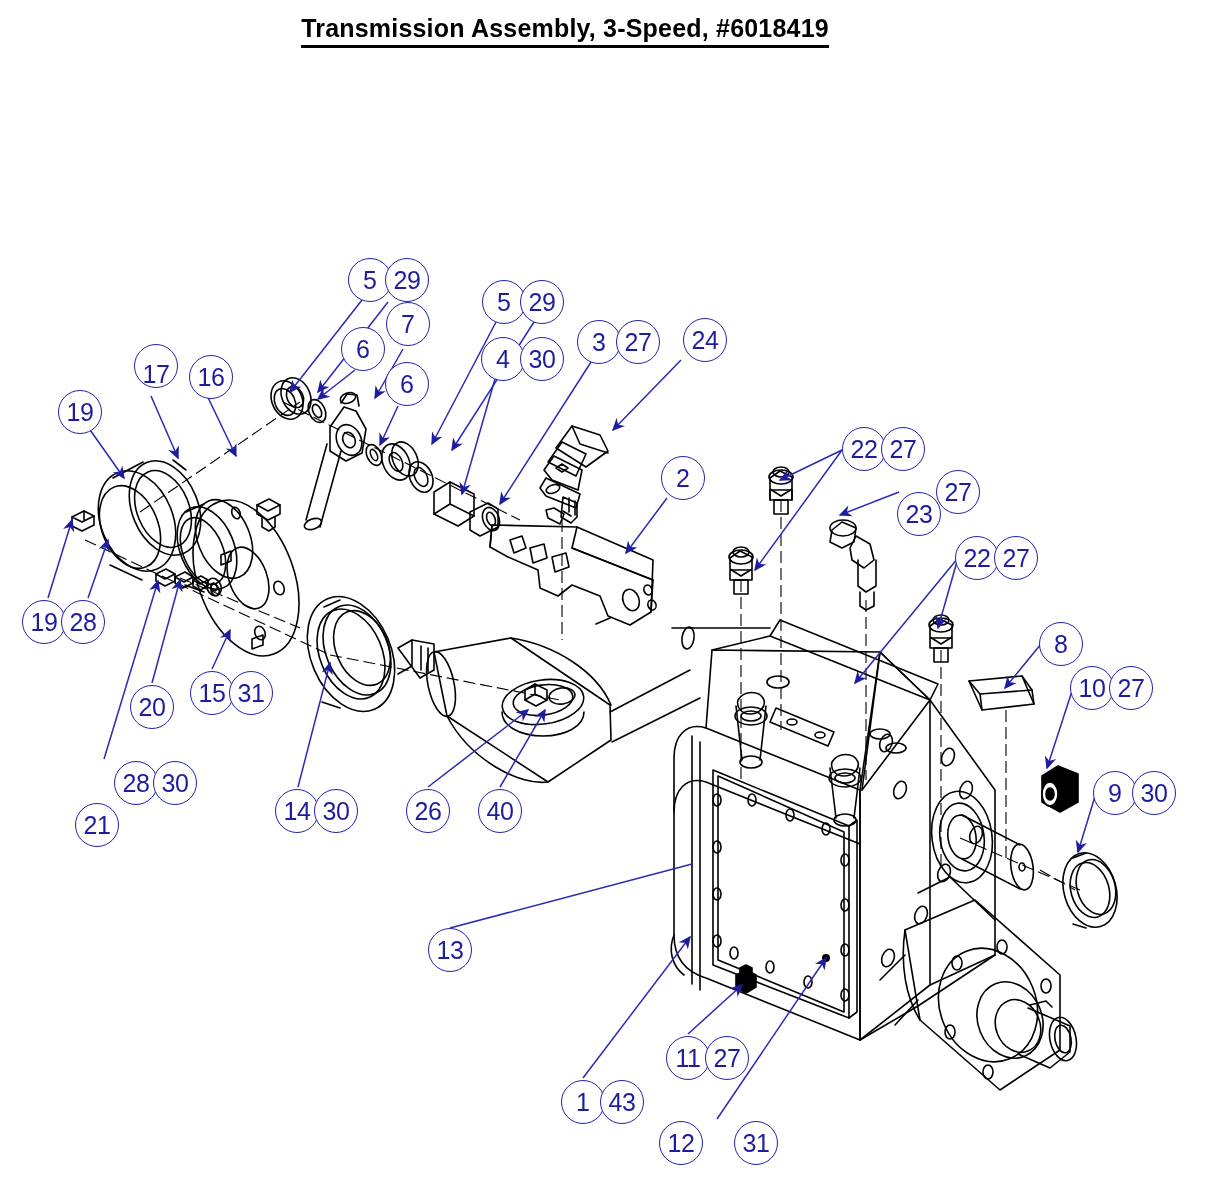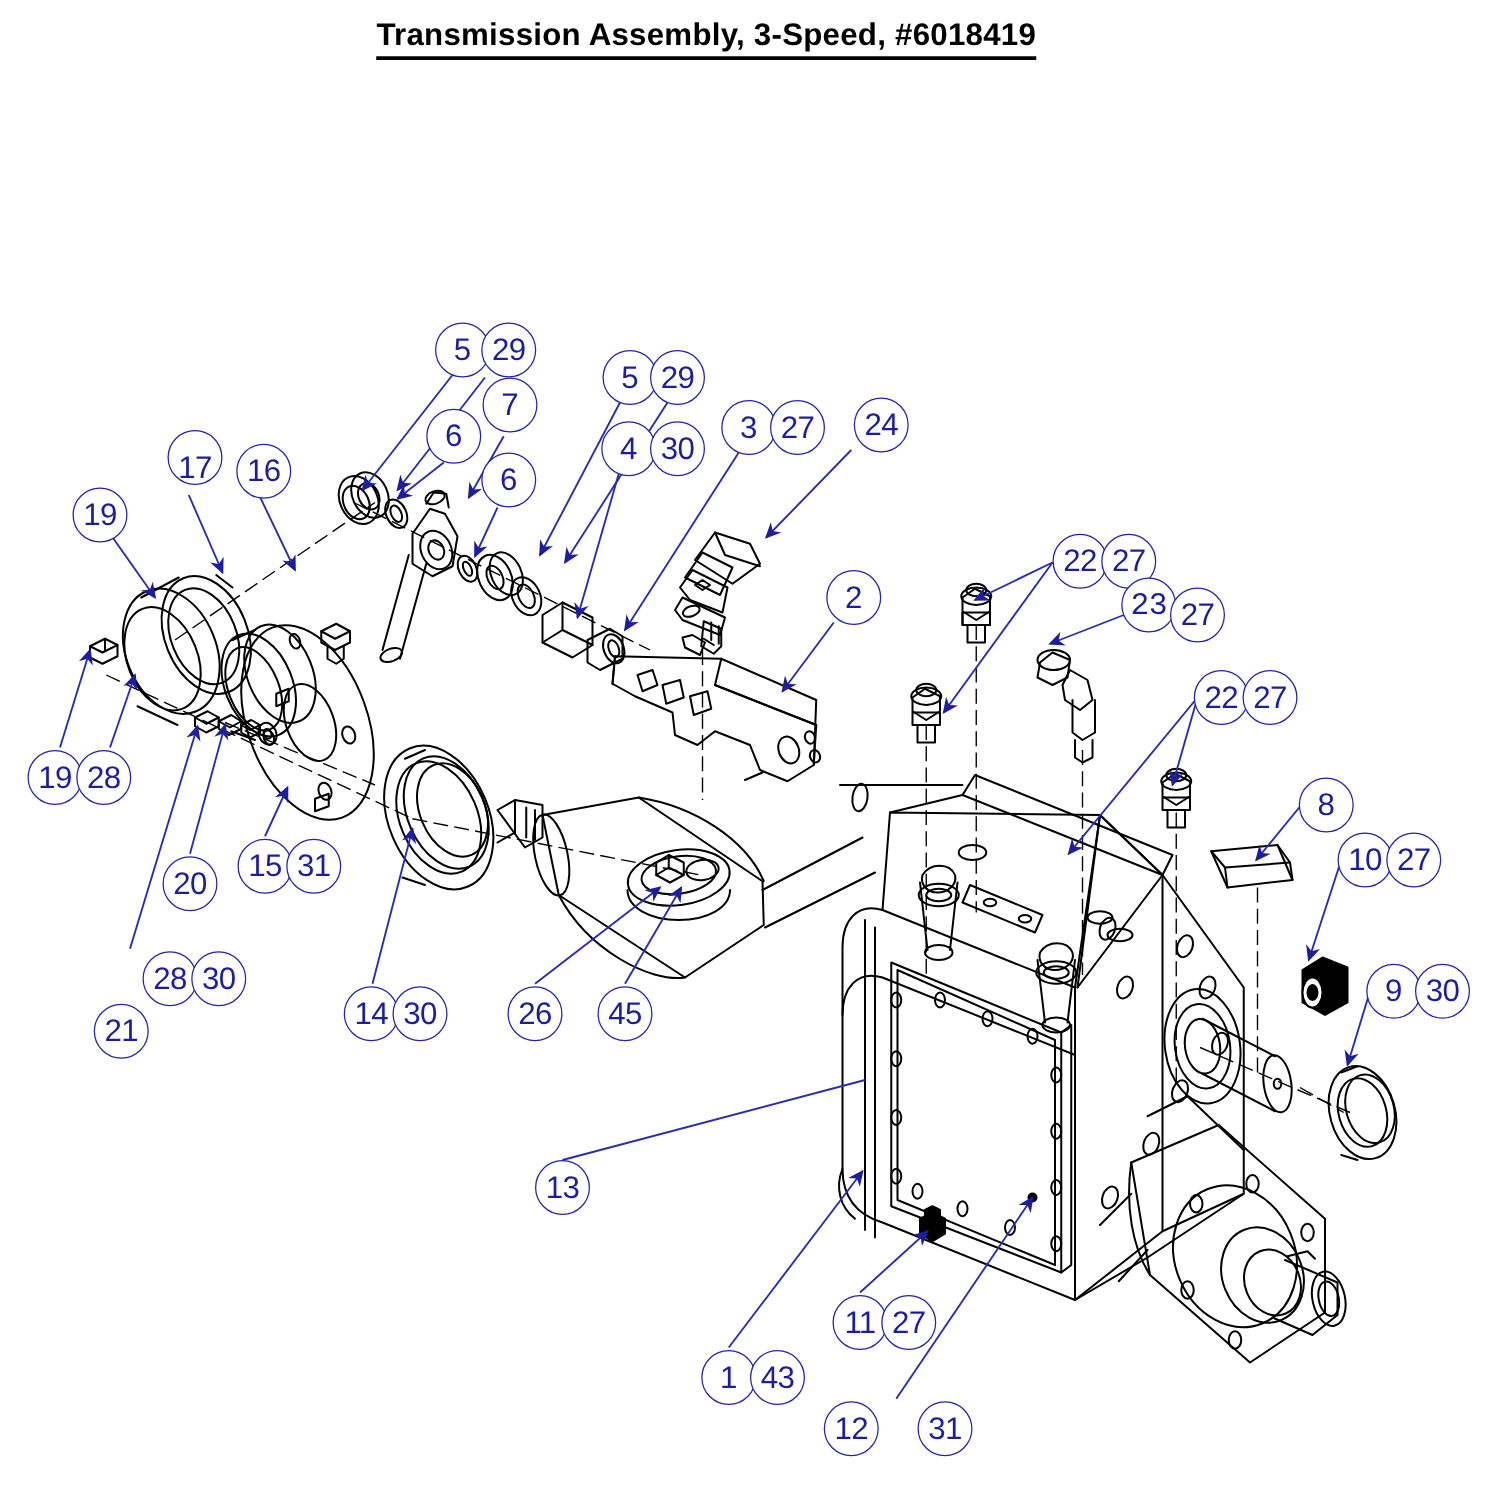--- a/index.html
+++ b/index.html
@@ -487,21 +487,21 @@
       <div class="bub w2" style="left: 683px; top: 318px;">
         <span>24</span>
       </div>
       <div class="bub" style="left: 661px; top: 456px;">
         <span>2</span>
       </div>
       <div class="bub w2" style="left: 406px; top: 789px;">
         <span>26</span>
       </div>
       <div class="bub w2" style="left: 478px; top: 789px;">
-        <span>45</span>
+        <span>40</span>
       </div>
       <div class="bub w2" style="left: 428px; top: 928px;">
         <span>13</span>
       </div>
       <div class="bub" style="left: 561px; top: 1080px;">
         <span>1</span>
       </div>
       <div class="bub w2" style="left: 600px; top: 1080px;">
         <span>43</span>
       </div>
@@ -516,21 +516,21 @@
       </div>
       <div class="bub w2" style="left: 734px; top: 1121px;">
         <span>31</span>
       </div>
       <div class="bub w2" style="left: 842px; top: 427px;">
         <span>22</span>
       </div>
       <div class="bub w2" style="left: 881px; top: 427px;">
         <span>27</span>
       </div>
-      <div class="bub w2" style="left: 897px; top: 462px; font-family: Liberation Mono, monospace;">
+      <div class="bub w2" style="left: 897px; top: 492px;">
         <span>23</span>
       </div>
       <div class="bub w2" style="left: 936px; top: 470px;">
         <span>27</span>
       </div>
       <div class="bub w2" style="left: 955px; top: 536px;">
         <span>22</span>
       </div>
       <div class="bub w2" style="left: 994px; top: 536px;">
         <span>27</span>

